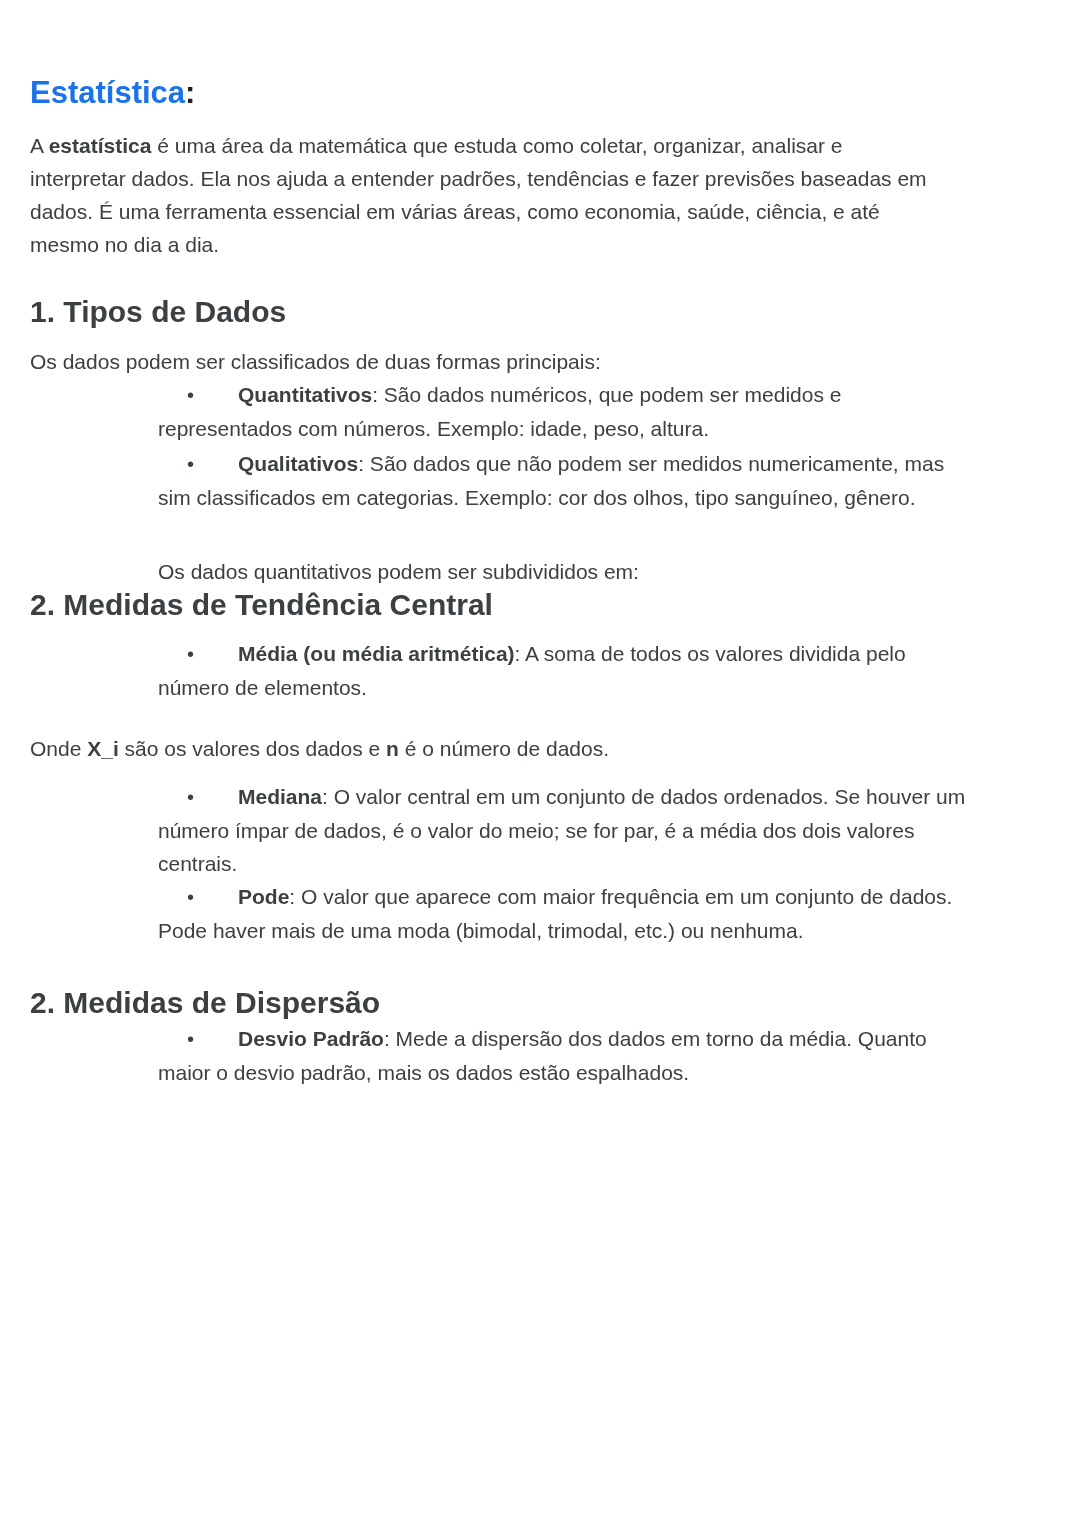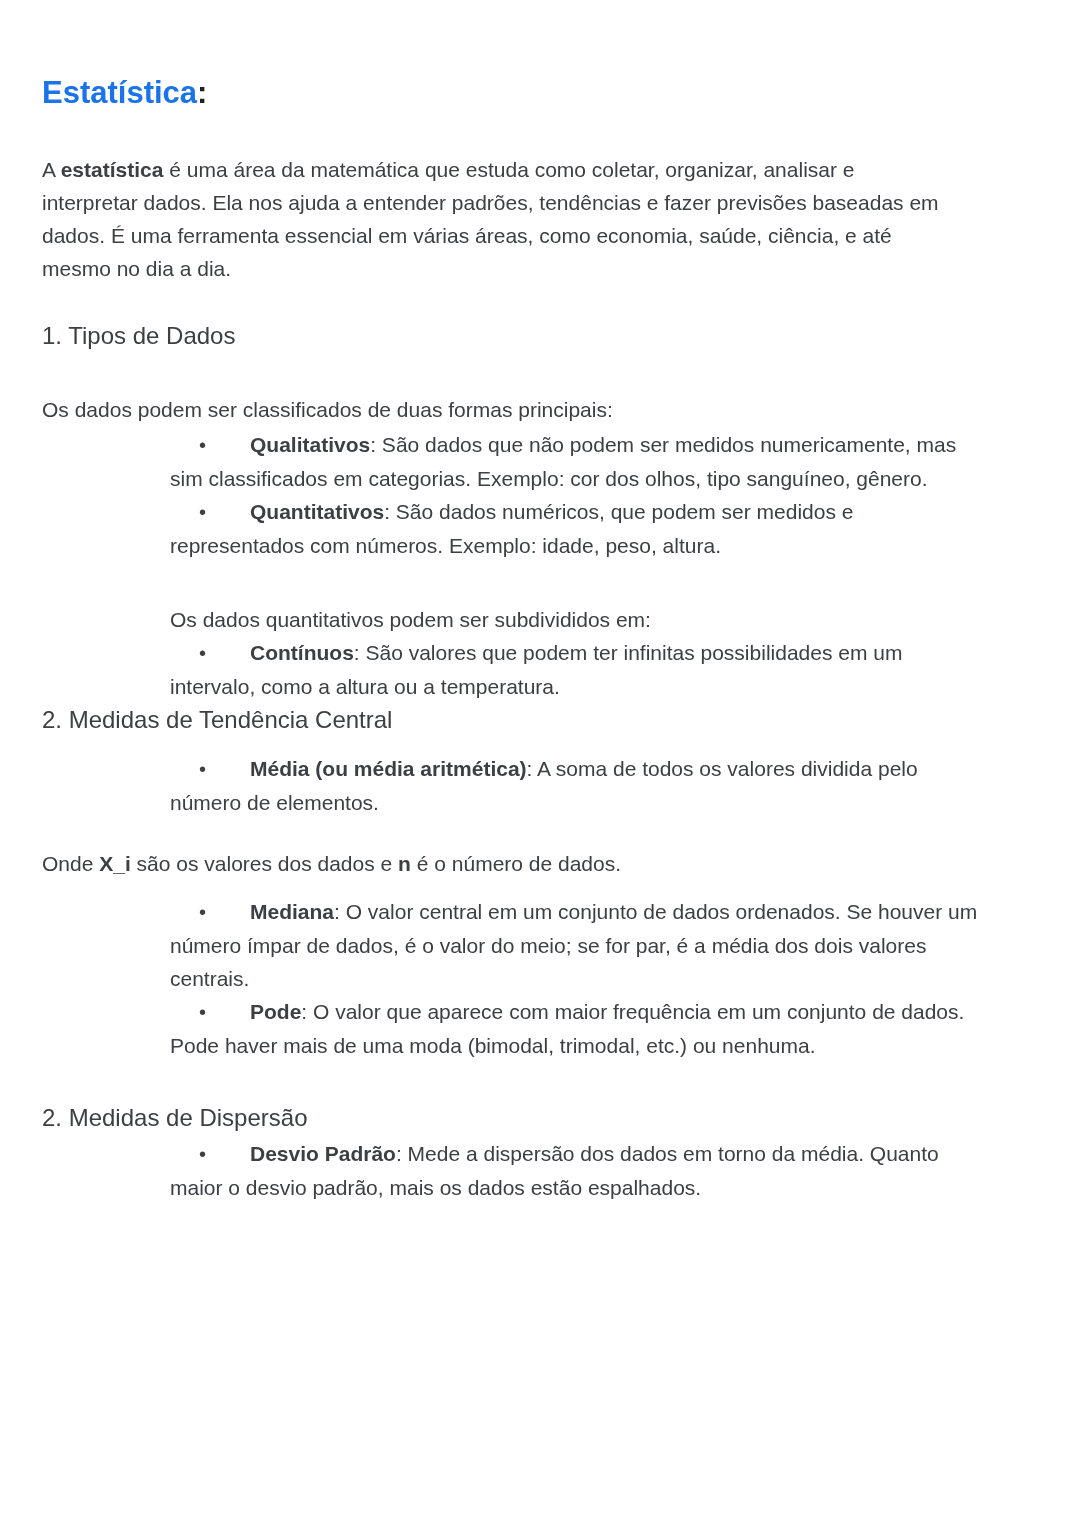--- a/index.html
+++ b/index.html
@@ -3,86 +3,84 @@
 <meta charset="utf-8">
 <style>
   html, body { margin:0; padding:0; background:#ffffff; }
   body {
     width:1080px; height:1526px;
     font-family:"Liberation Sans", sans-serif;
     color:#3c4043;
     -webkit-font-smoothing:antialiased;
     overflow:hidden;
   }
-  .page { padding:73px 16px 0 42px; box-sizing:border-box; }
+  .page { padding:73px 16px 0 30px; box-sizing:border-box; }
 
   .doc-title {
     font-size:31px; line-height:40px; font-weight:700;
     white-space:pre-wrap;
   }
   .doc-title .title-main { color:#1a73e8; }
   .doc-title .title-colon { color:#202124; }
 
   .para {
     font-size:21px; line-height:33px;
     white-space:pre-wrap;
   }
   .bold { font-weight:700; }
 
   .section-heading {
-    font-size:24px; line-height:34px; font-weight:400;
+    font-size:30px; line-height:34px; font-weight:700;
     color:#3c4043; white-space:pre-wrap;
   }
 
   .indent { margin-left:128px; }       
   .li { margin-left:128px; }           
   .li .bullet {
     display:inline-block; width:80px; padding-left:29px;
     box-sizing:border-box; font-size:20px; color:#3c4043;
   }
 
   
   .mt2  { margin-top:2px; }
   .mt3  { margin-top:15px; }
   .mt27 { margin-top:27px; }
   .mt28 { margin-top:28px; }
   .mt29 { }
   .mt33 { margin-top:41px; }
   .mt34 { margin-top:34px; }
-  .mt36 { margin-top:40px; }
+  .mt36 { margin-top:16px; }
   .mt39 { margin-top:39px; }
 </style>
 </head>
 <body>
 
 <div class="page">
 
   <div class="doc-title"><span class="title-main">Estatística</span><span class="title-colon">:</span></div>
 
   <div class="para mt36"><span>A </span><span class="bold">estatística</span><span> é uma área da matemática que estuda como coletar, organizar, analisar e
 interpretar dados. Ela nos ajuda a entender padrões, tendências e fazer previsões baseadas em
 dados. É uma ferramenta essencial em várias áreas, como economia, saúde, ciência, e até
 mesmo no dia a dia.</span></div>
 
   <div class="section-heading mt34">1. Tipos de Dados</div>
 
   <div class="para mt36">Os dados podem ser classificados de duas formas principais:</div>
 
   <div>
+    <div class="para li"><span class="bullet">•</span><span class="bold">Quantitativos</span><span>: São dados numéricos, que podem ser medidos e
+representados com números. Exemplo: idade, peso, altura.</span></div>
     <div class="para li mt2"><span class="bullet">•</span><span class="bold">Qualitativos</span><span>: São dados que não podem ser medidos numericamente, mas
 sim classificados em categorias. Exemplo: cor dos olhos, tipo sanguíneo, gênero.</span></div>
-    <div class="para li"><span class="bullet">•</span><span class="bold">Quantitativos</span><span>: São dados numéricos, que podem ser medidos e
-representados com números. Exemplo: idade, peso, altura.</span></div>
   </div>
 
   <div class="para indent mt33">Os dados quantitativos podem ser subdivididos em:</div>
 
   <div>
-    <div class="para li"><span class="bullet">•</span><span class="bold">Contínuos</span><span>: São valores que podem ter infinitas possibilidades em um
-intervalo, como a altura ou a temperatura.</span></div>
   </div>
 
   <div class="section-heading mt29">2. Medidas de Tendência Central</div>
 
 
   <div>
     <div class="para li mt3"><span class="bullet">•</span><span class="bold">Média (ou média aritmética)</span><span>: A soma de todos os valores dividida pelo
 número de elementos.</span></div>
   </div>
 

